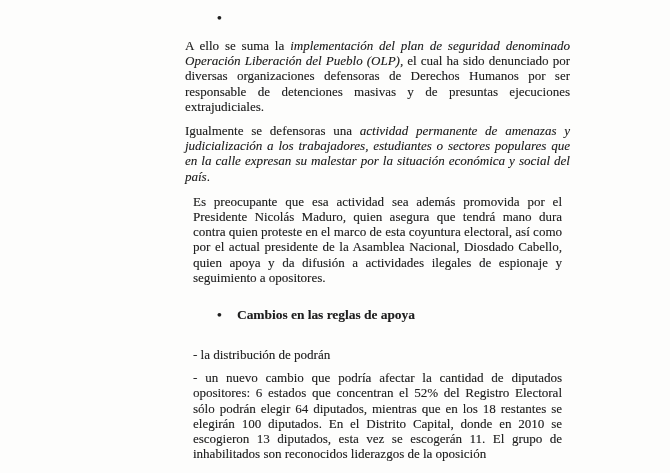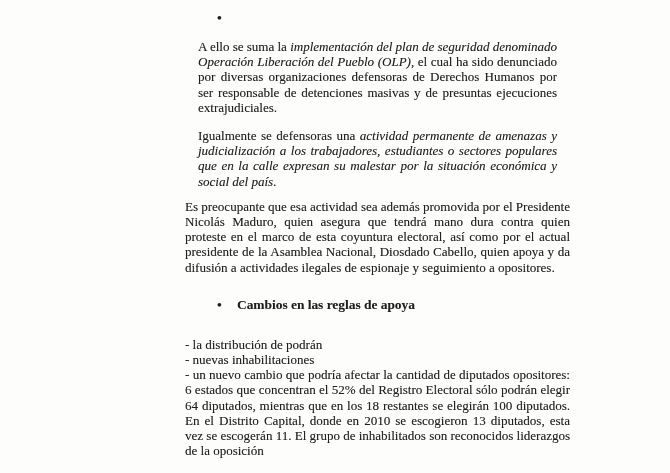--- a/index.html
+++ b/index.html
@@ -27,29 +27,29 @@
     margin-left: 32px;
     font-weight: 700;
     font-size: 13.4px;
     line-height: 17px;
   }
   .heading-row .bullet {
     width: 20px;
     flex: none;
   }
   .para {
-    margin: 13px;
+    margin: 0;
     text-align: justify;
   }
   .it { font-style: italic; }
   .gap-h1 { margin-bottom: 12px; }
   .gap-p1 { margin-bottom: 9px; }
   .gap-p2 { margin-bottom: 10px; }
   .gap-h2 { margin-top: 21px; margin-bottom: 24px; }
-  .tight { margin: 0; }
+  .tight { margin: 8px; }
 </style>
 </head>
 <body>
 
 <div class="page">
 
   <section>
     <div class="heading-row gap-h1">
         <span class="bullet">•</span>
       </div>
@@ -63,18 +63,17 @@
 
   <section>
     <div class="heading-row gap-h2">
         <span class="bullet">•</span>
         <span class="heading-text">Cambios en las reglas de apoya</span>
       </div>
 
 
     <p class="para tight"><span>- la distribución de podrán</span></p>
 
-    <p class="para tight"><span>- nuevas inhabilitaciones</span></p>
 
     <p class="para tight"><span>- un nuevo cambio que podría afectar la cantidad de diputados opositores: 6 estados que concentran el 52% del Registro Electoral sólo podrán elegir 64 diputados, mientras que en los 18 restantes se elegirán 100 diputados. En el Distrito Capital, donde en 2010 se escogieron 13 diputados, esta vez se escogerán 11. El grupo de inhabilitados son reconocidos liderazgos de la oposición</span></p>
   </section>
 
 </div>
 
 </body></html>

